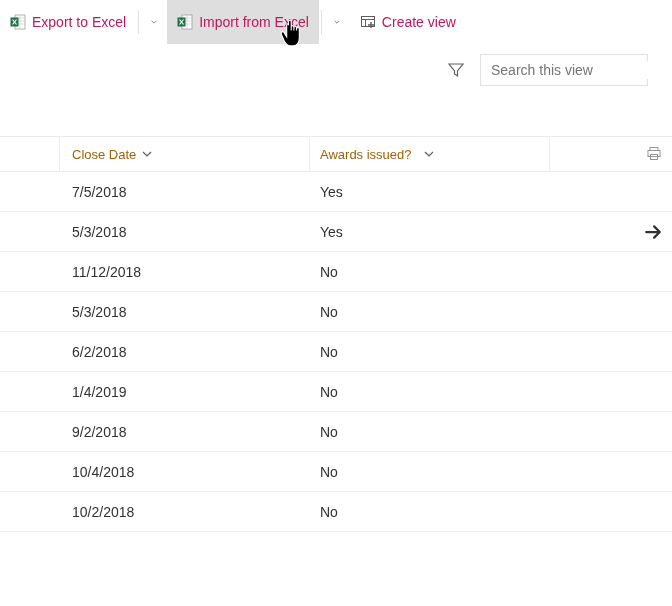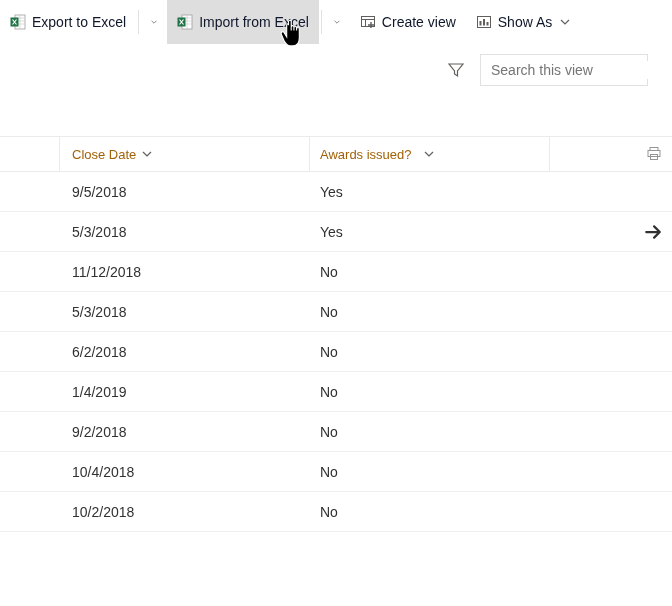--- a/index.html
+++ b/index.html
@@ -32,21 +32,21 @@
   }
   .tb-sep {
     width: 1px;
     height: 24px;
     background: #e1e1e1;
     margin: 0 2px;
   }
   .excel-icon {
     width: 16px; height: 16px; margin-right: 6px;
   }
-  .lbl { color: #0f172a; }
+  .lbl { color: #be185d; }
   .chev { width: 26px; justify-content: center; }
   .chev svg { width: 10px; height: 10px; }
   .generic-icon { width: 16px; height: 16px; margin-right: 6px; }
   .searchbar-row {
     display: flex;
     justify-content: flex-end;
     align-items: center;
     padding: 10px 24px 10px 0;
     gap: 16px;
   }
@@ -146,32 +146,20 @@
   </div>
   <div class="tb-btn">
     <svg class="generic-icon" viewBox="0 0 16 16">
       <rect x="1.5" y="2.5" width="13" height="10" fill="none" stroke="#605e5c" stroke-width="1"></rect>
       <line x1="1.5" y1="5.5" x2="14.5" y2="5.5" stroke="#605e5c" stroke-width="1"></line>
       <line x1="5.5" y1="5.5" x2="5.5" y2="12.5" stroke="#605e5c" stroke-width="1"></line>
       <path d="M11 8 L11 14 M8 11 L14 11" stroke="#605e5c" stroke-width="1.4"></path>
     </svg>
     <span class="lbl">Create view</span>
   </div>
-  <div class="tb-btn">
-    <svg class="generic-icon" viewBox="0 0 16 16">
-      <rect x="1.5" y="2.5" width="13" height="11" fill="none" stroke="#605e5c" stroke-width="1"></rect>
-      <rect x="3.5" y="7" width="2" height="4.5" fill="#605e5c"></rect>
-      <rect x="7" y="5" width="2" height="6.5" fill="#605e5c"></rect>
-      <rect x="10.5" y="8" width="2" height="3.5" fill="#605e5c"></rect>
-    </svg>
-    <span class="lbl">Show As</span>
-    <svg viewBox="0 0 10 10" style="width:10px;height:10px;margin-left:8px">
-        <path d="M1 3 L5 7 L9 3" stroke="#605e5c" stroke-width="1.2" fill="none"></path>
-      </svg>
-  </div>
 </div>
 
 <svg class="cursor-hand" viewBox="0 0 32 40">
   <path d="M11 4 C11 2 14 2 14 4 L14 14 L14 10 C14 8 17 8 17 10 L17 14 L17 11 C17 9 20 9 20 11 L20 14 L20 12 C20 10 23 10 23 12 L23 22 C23 28 20 31 16 31 L13 31 C10 31 8 29 6 25 L3 18 C2 16 5 14 6 16 L9 21 L9 8 C9 6 11 6 11 8 Z" fill="#000" stroke="#fff" stroke-width="1.2"></path>
 </svg>
 
 <div class="searchbar-row">
   <svg class="filter-icon" viewBox="0 0 16 16">
     <path d="M1 2 L15 2 L9.5 9 L9.5 14 L6.5 12 L6.5 9 Z" fill="none" stroke="currentColor" stroke-width="1.2"></path>
   </svg>
@@ -203,21 +191,21 @@
       <svg class="print-icon" viewBox="0 0 16 16">
         <rect x="4" y="1.5" width="8" height="3" fill="none" stroke="currentColor" stroke-width="1"></rect>
         <rect x="2" y="4.5" width="12" height="6" fill="none" stroke="currentColor" stroke-width="1"></rect>
         <rect x="4.5" y="8.5" width="7" height="5" fill="none" stroke="currentColor" stroke-width="1"></rect>
       </svg>
     </div>
   </div>
   <div id="rows-container">
       <div class="grid-row">
         <div class="col-pad"></div>
-        <div class="col-close">9/5/2018</div>
+        <div class="col-close">7/5/2018</div>
         <div class="col-awards">Yes</div>
         <div class="row-tail"></div>
       </div>
       <div class="grid-row">
         <div class="col-pad"></div>
         <div class="col-close">5/3/2018</div>
         <div class="col-awards">Yes</div>
         <div class="row-tail">
           <svg class="arrow-icon" viewBox="0 0 16 16">
             <path d="M2 8 L13 8 M9 3 L14 8 L9 13" stroke="currentColor" stroke-width="2" fill="none" stroke-linecap="round" stroke-linejoin="round"></path>

